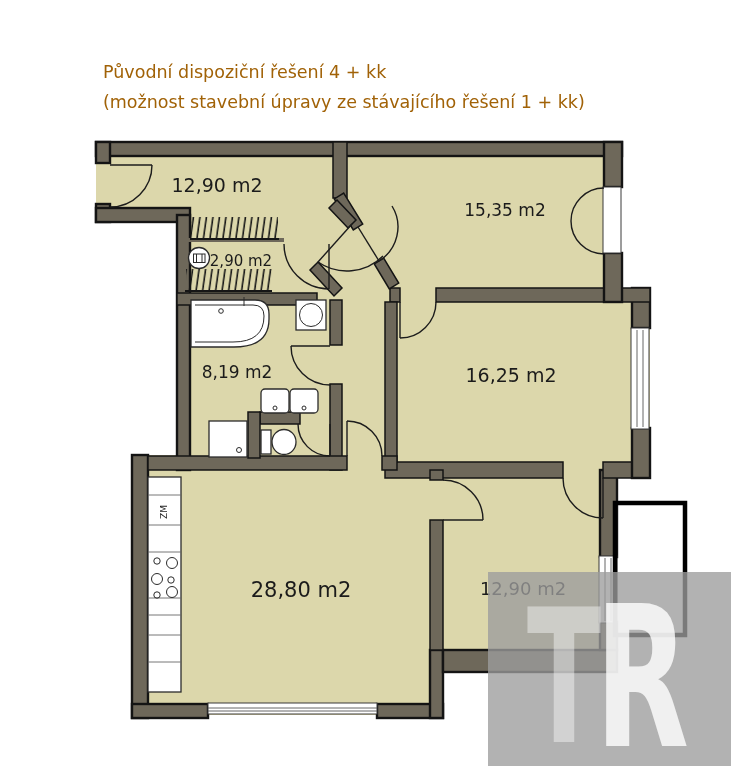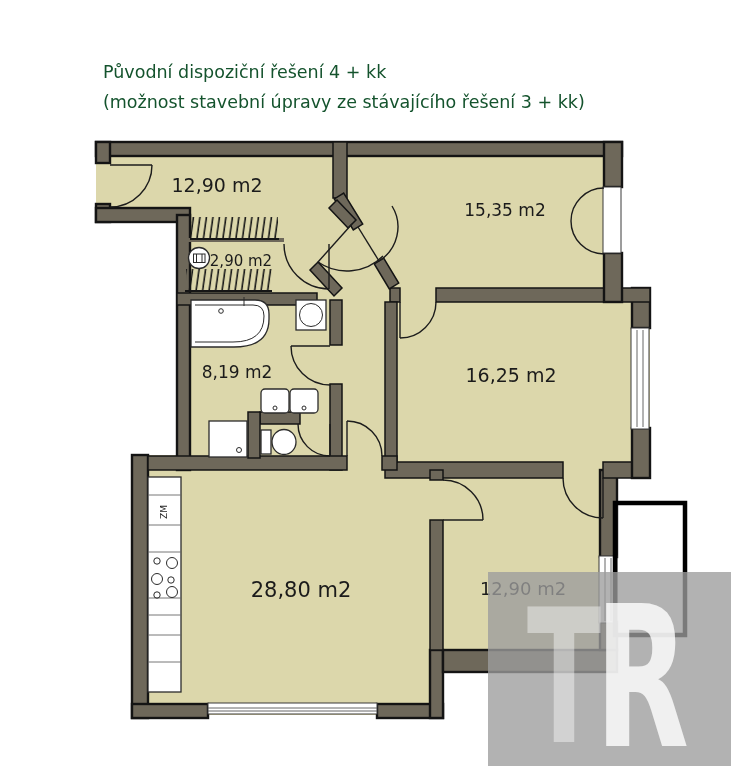--- a/index.html
+++ b/index.html
@@ -1,18 +1,18 @@
 <!DOCTYPE html>
 <html><head>
 <meta charset="utf-8">
 <style>
   html,body{margin:0;padding:0;background:#fff;}
   .page{position:relative;width:733px;height:776px;background:#ffffff;overflow:hidden;
         font-family:"DejaVu Sans",sans-serif;}
-  .title{position:absolute;left:103px;top:57px;font-size:17.5px;line-height:30px;color:#14532d;white-space:nowrap;}
+  .title{position:absolute;left:103px;top:57px;font-size:17.5px;line-height:30px;color:#a16207;white-space:nowrap;}
   svg{position:absolute;left:0;top:0;}
   .w{fill:#6e685a;stroke:#141414;stroke-width:1.5;}
   .wo{stroke-width:2.4;}
   .thin{fill:#6e685a;stroke:none;}
   .mask{fill:#ffffff;stroke:none;}
   .arc,.leaf{fill:none;stroke:#1c1c1c;stroke-width:1.4;}
   .fx{fill:#ffffff;stroke:#2b2b2b;stroke-width:1.3;}
   .fxline{fill:none;stroke:#2b2b2b;stroke-width:1;}
   .win{fill:#ffffff;stroke:#3a3a3a;stroke-width:1;}
   .wline{stroke:#555;stroke-width:0.9;}
@@ -23,21 +23,21 @@
   .wm-r{fill:#ffffff;fill-opacity:0.80;font-weight:bold;font-family:"DejaVu Sans",sans-serif;}
   .zm{fill:#222;font-size:9px;font-family:"DejaVu Sans",sans-serif;text-anchor:middle;}
 </style>
 </head>
 <body>
 
 <div class="page">
 
   <div class="title">
     <div>Původní dispoziční řešení 4 + kk</div>
-    <div>(možnost stavební úpravy ze stávajícího řešení 3 + kk)</div>
+    <div>(možnost stavební úpravy ze stávajícího řešení 1 + kk)</div>
   </div>
 
   <svg width="733" height="776" viewBox="0 0 733 776">
     <defs>
       <pattern id="comb" width="6.5" height="24" patternUnits="userSpaceOnUse" patternTransform="skewX(-8)">
         <path d="M3,0 V24" stroke="#161616" stroke-width="1.6"></path>
       </pattern>
     </defs>
 
     <g>

